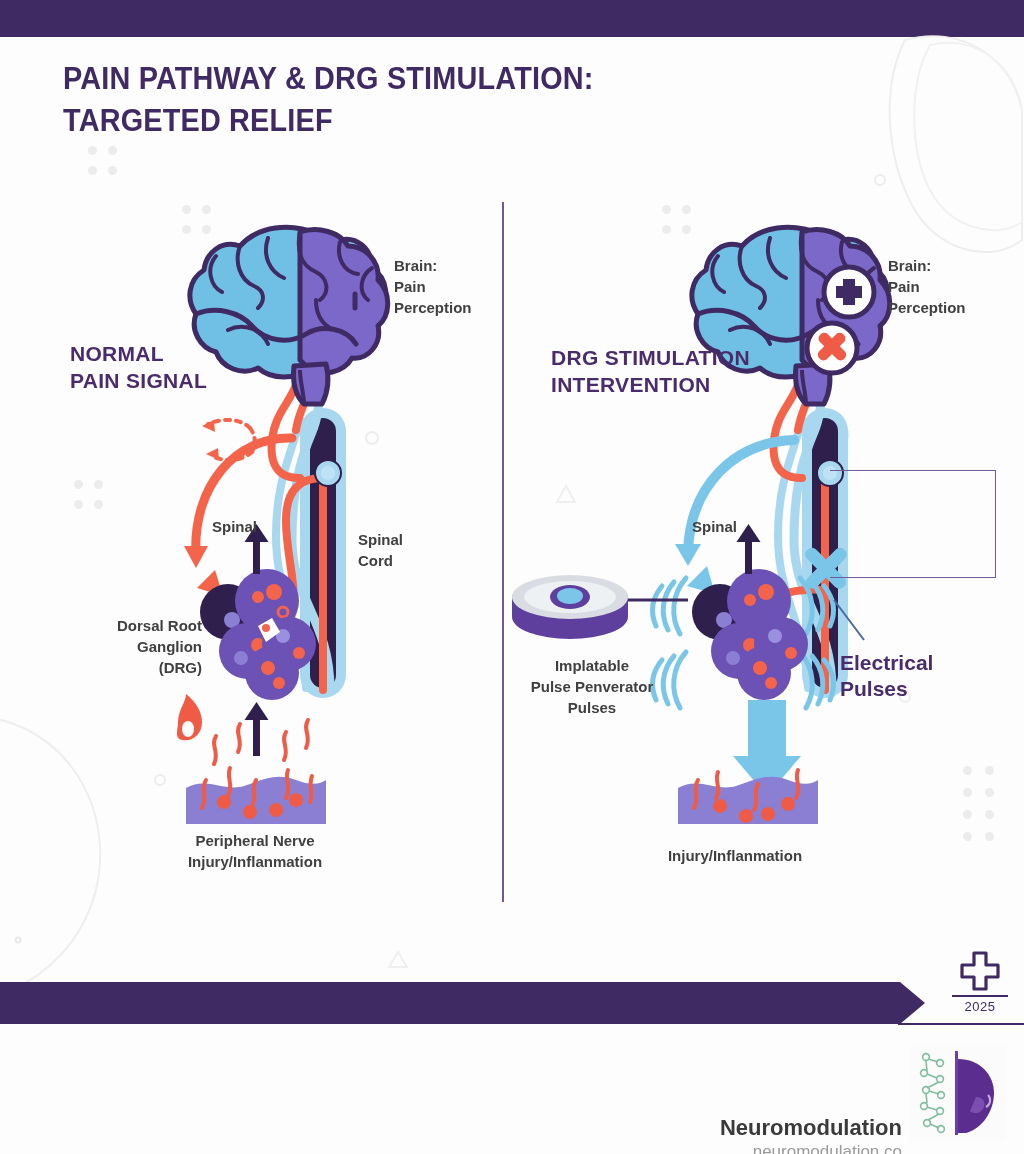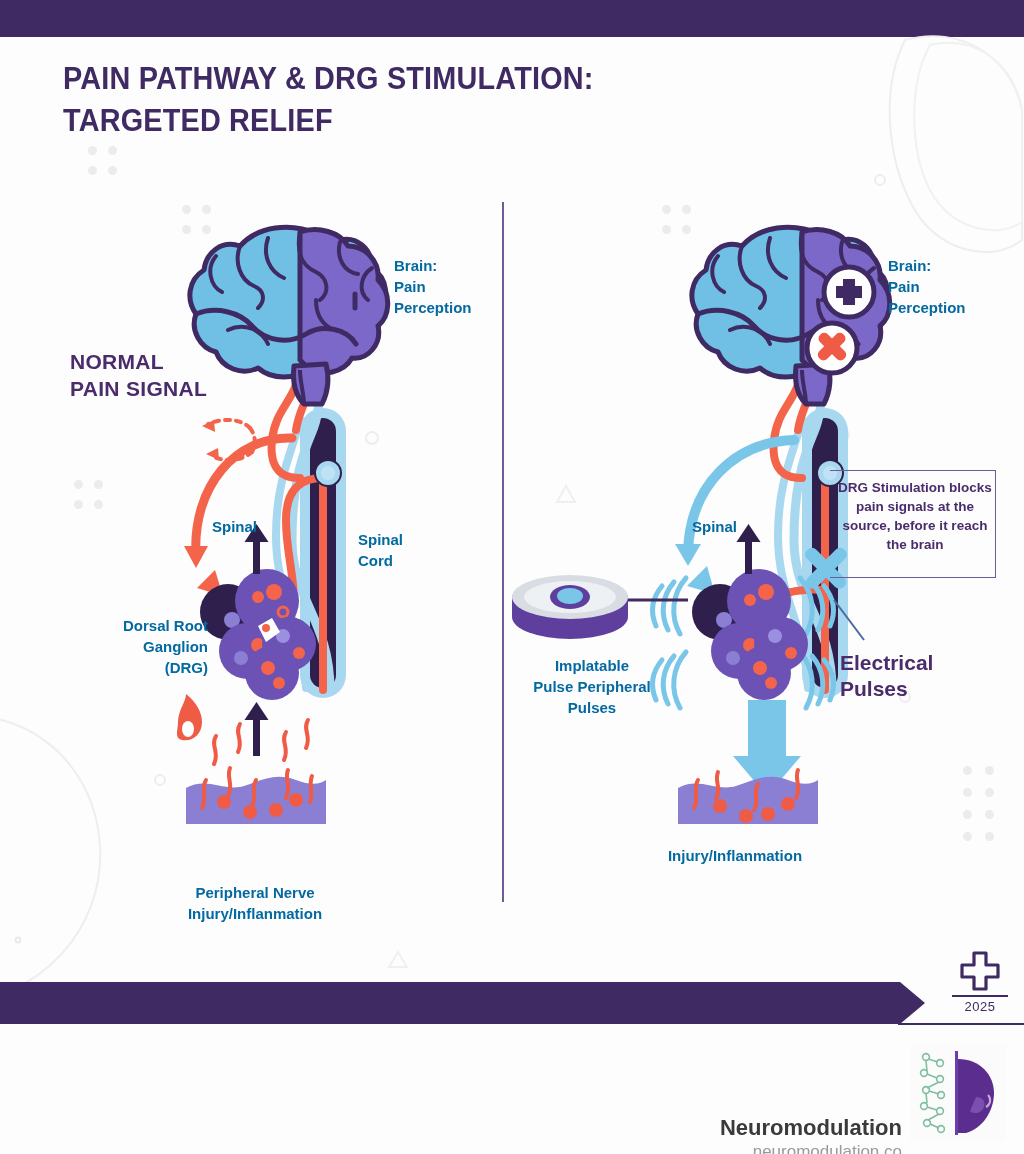--- a/index.html
+++ b/index.html
@@ -29,25 +29,25 @@
   }
 
   
   .divider{position:absolute;left:502px;top:202px;width:2px;height:700px;background:#6f5a9a;}
 
   
   .panel-head{
     position:absolute;font-size:21px;line-height:27px;font-weight:bold;
     color:#4a2b6b;letter-spacing:.3px;text-transform:uppercase;
   }
-  .ph-left{left:70px;top:348px;width:230px;}
+  .ph-left{left:70px;top:340px;width:230px;}
   .ph-right{left:551px;top:344px;width:250px;}
 
   
-  .lbl{position:absolute;font-size:15px;line-height:21px;font-weight:bold;color:#0369a1;}
+  .lbl{position:absolute;font-size:15px;line-height:21px;font-weight:bold;color:#404040;}
   .lbl.c{text-align:center;}
   .lbl.r{text-align:right;}
 
   .bigl{position:absolute;font-size:21px;line-height:26px;font-weight:bold;color:#4a2b6b;}
 
   
   .callout{
     position:absolute;left:830px;top:470px;width:166px;height:108px;
     border:1.6px solid #6f5a9a;border-left:none;border-right:1.6px solid #6f5a9a;
     box-sizing:border-box;
@@ -394,53 +394,56 @@
     <div>Perception</div>
   </div>
 
   <div class="lbl" style="left:212px;top:516px;width:90px;">Spinal</div>
 
   <div class="lbl" style="left:358px;top:529px;width:90px;">
     <div>Spinal</div>
     <div>Cord</div>
   </div>
 
-  <div class="lbl r" style="left:58px;top:615px;width:150px;">
+  <div class="lbl r" style="left:52px;top:615px;width:150px;">
     <div>Dorsal Root</div>
     <div>Ganglion</div>
     <div>(DRG)</div>
   </div>
 
-  <div class="lbl c" style="left:140px;top:882px;width:230px;">
+  <div class="lbl c" style="left:140px;top:830px;width:230px;">
     <div>Peripheral Nerve</div>
     <div>Injury/Inflanmation</div>
   </div>
 
+  <div class="panel-head ph-right">
+    <div>DRG STIMULATION</div>
+    <div>INTERVENTION</div>
+  </div>
 
   <div class="lbl" style="left:888px;top:255px;width:110px;">
     <div>Brain:</div>
     <div>Pain</div>
     <div>Perception</div>
   </div>
 
   <div class="lbl" style="left:692px;top:516px;width:90px;">Spinal</div>
 
   <div class="lbl c" style="left:512px;top:655px;width:160px;">
     <div>Implatable</div>
-    <div>Pulse Peripheral</div>
+    <div>Pulse Penverator</div>
     <div>Pulses</div>
   </div>
 
   <div class="bigl" style="left:840px;top:650px;width:160px;">
     <div>Electrical</div>
     <div>Pulses</div>
   </div>
 
   <div class="callout"></div>
-  <div class="callout-txt">DRG Stimulation blocks pain signals at the source, before it reach the brain</div>
 
   <div class="lbl c" style="left:615px;top:845px;width:240px;">
     <div>Injury/Inflanmation</div>
   </div>
 
   <div class="footbar"></div>
   <div class="footline"></div>
 
   <div class="yearwrap">
     <svg width="42" height="42" viewBox="0 0 42 42" style="margin:0 auto;">

